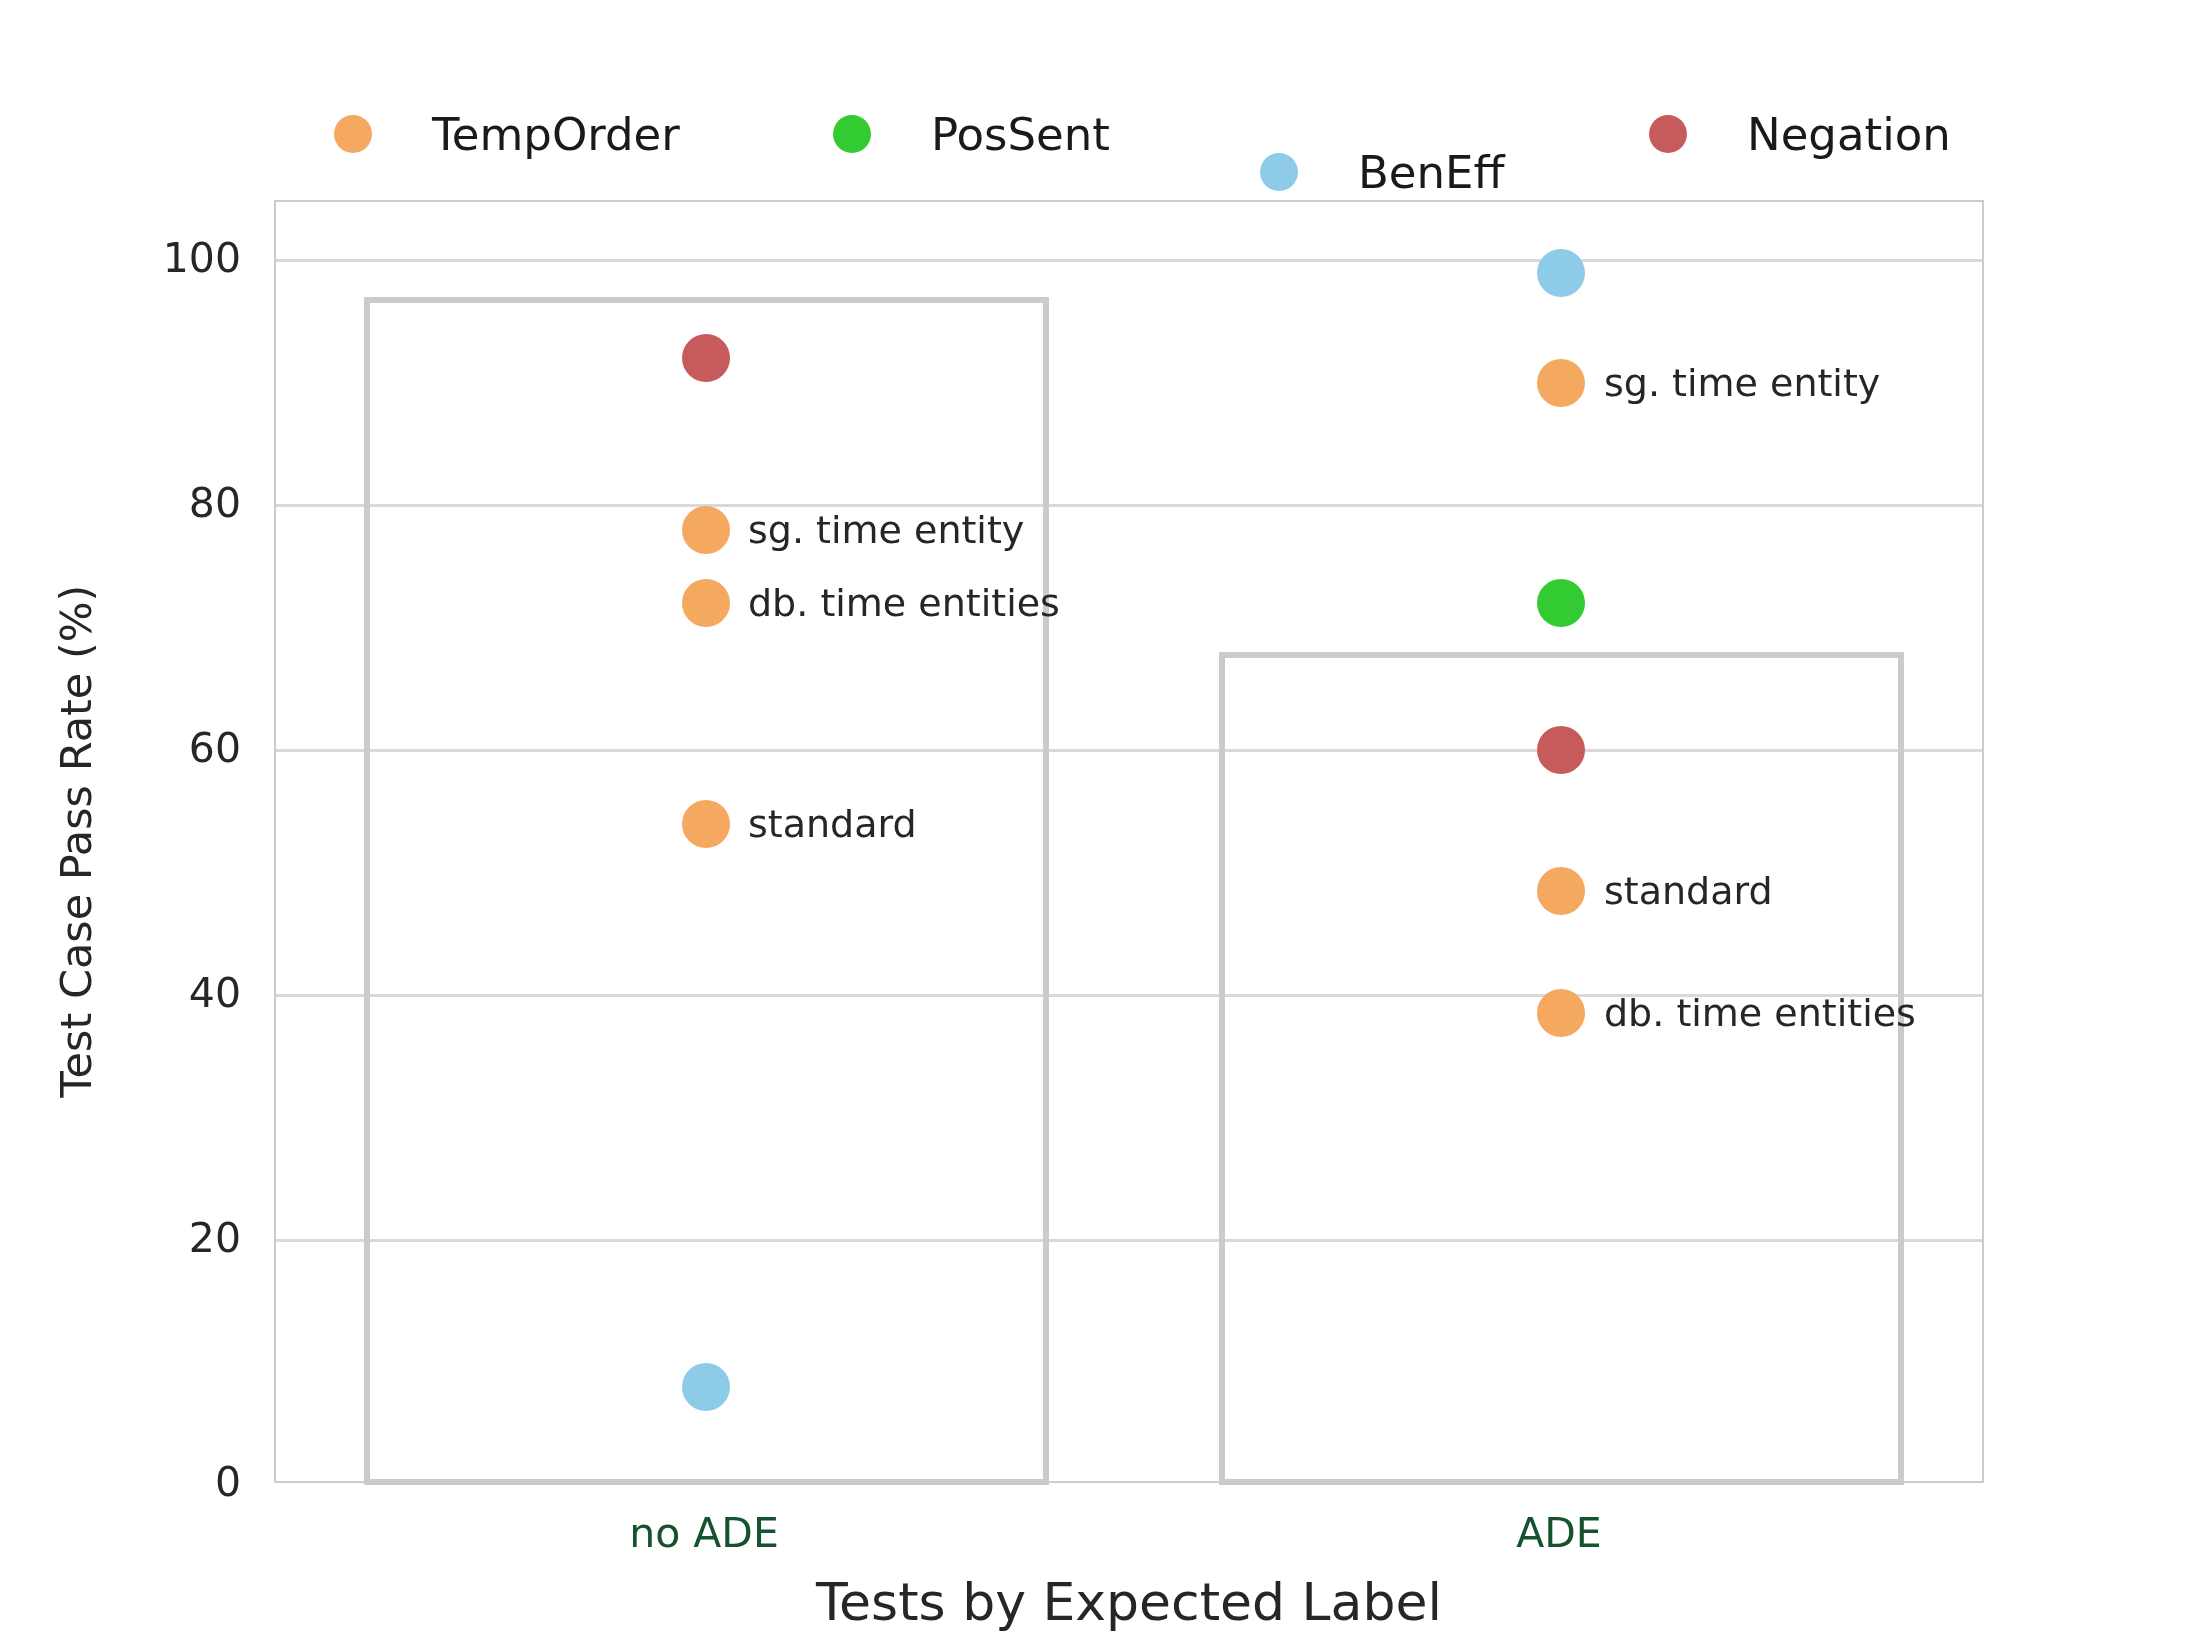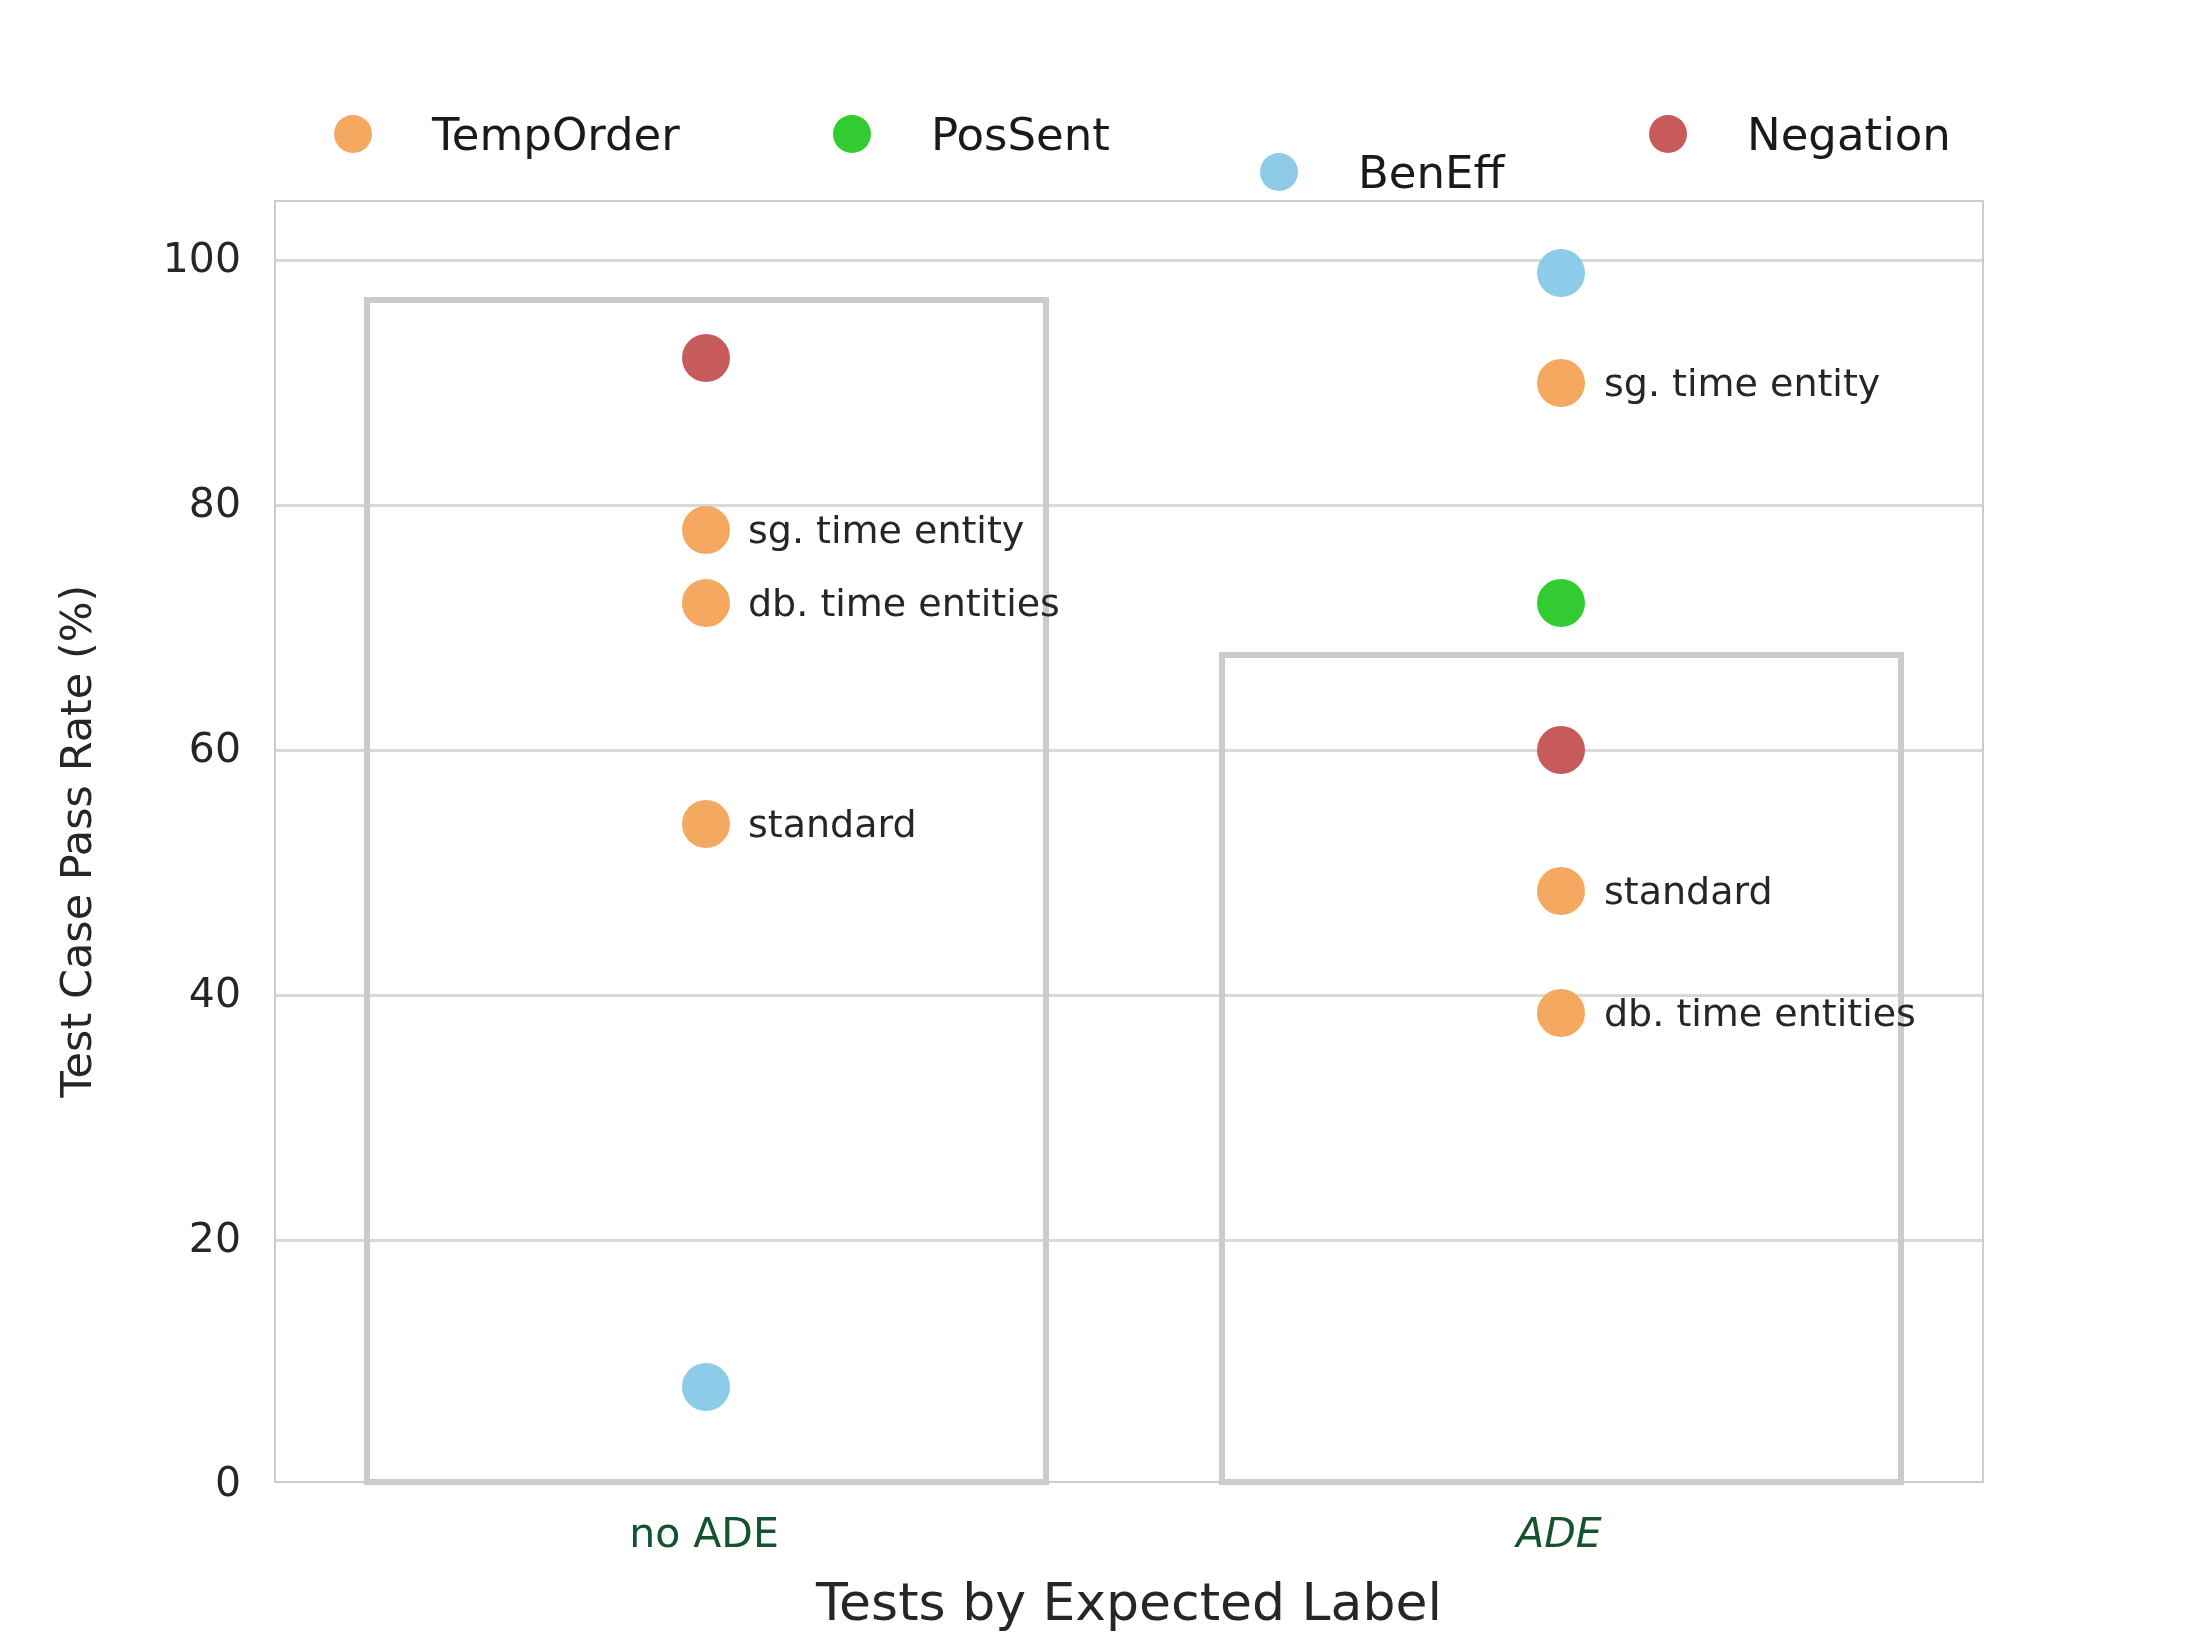--- a/index.html
+++ b/index.html
@@ -177,19 +177,19 @@
   <div id="yticks">
       <div class="ytick" style="top: 1482px;">0</div>
       <div class="ytick" style="top: 1238px;">20</div>
       <div class="ytick" style="top: 993px;">40</div>
       <div class="ytick" style="top: 748px;">60</div>
       <div class="ytick" style="top: 503px;">80</div>
       <div class="ytick" style="top: 258px;">100</div>
     </div>
   <div id="xticks">
       <div class="xtick" style="left: 704px;">no ADE</div>
-      <div class="xtick" style="left: 1559px; font-style: italic;">ADE</div>
+      <div class="xtick" style="left: 1559px;">ADE</div>
     </div>
 
   <div id="xlabel">Tests by Expected Label</div>
   <div id="ylabel">Test Case Pass Rate (%)</div>
 </div>
 
 
 </body></html>

